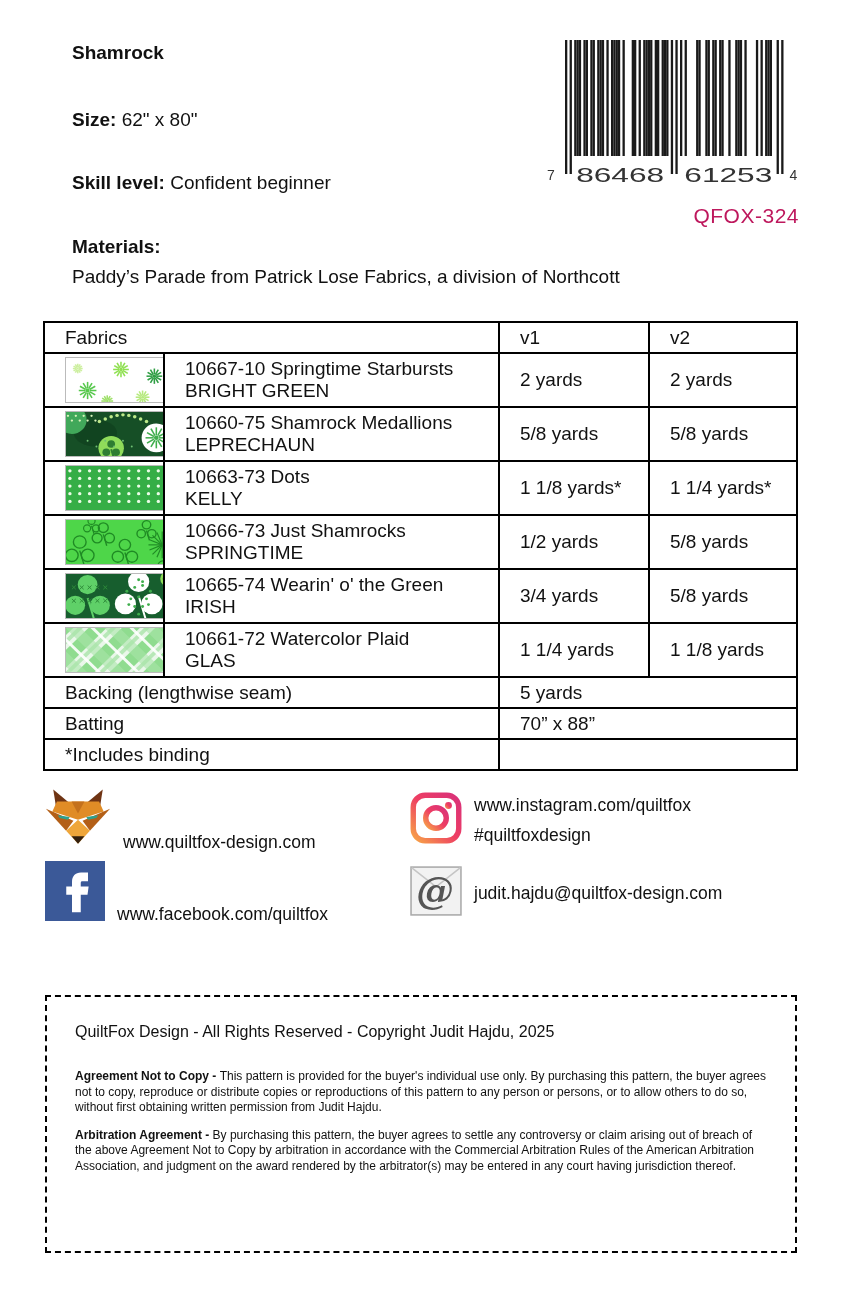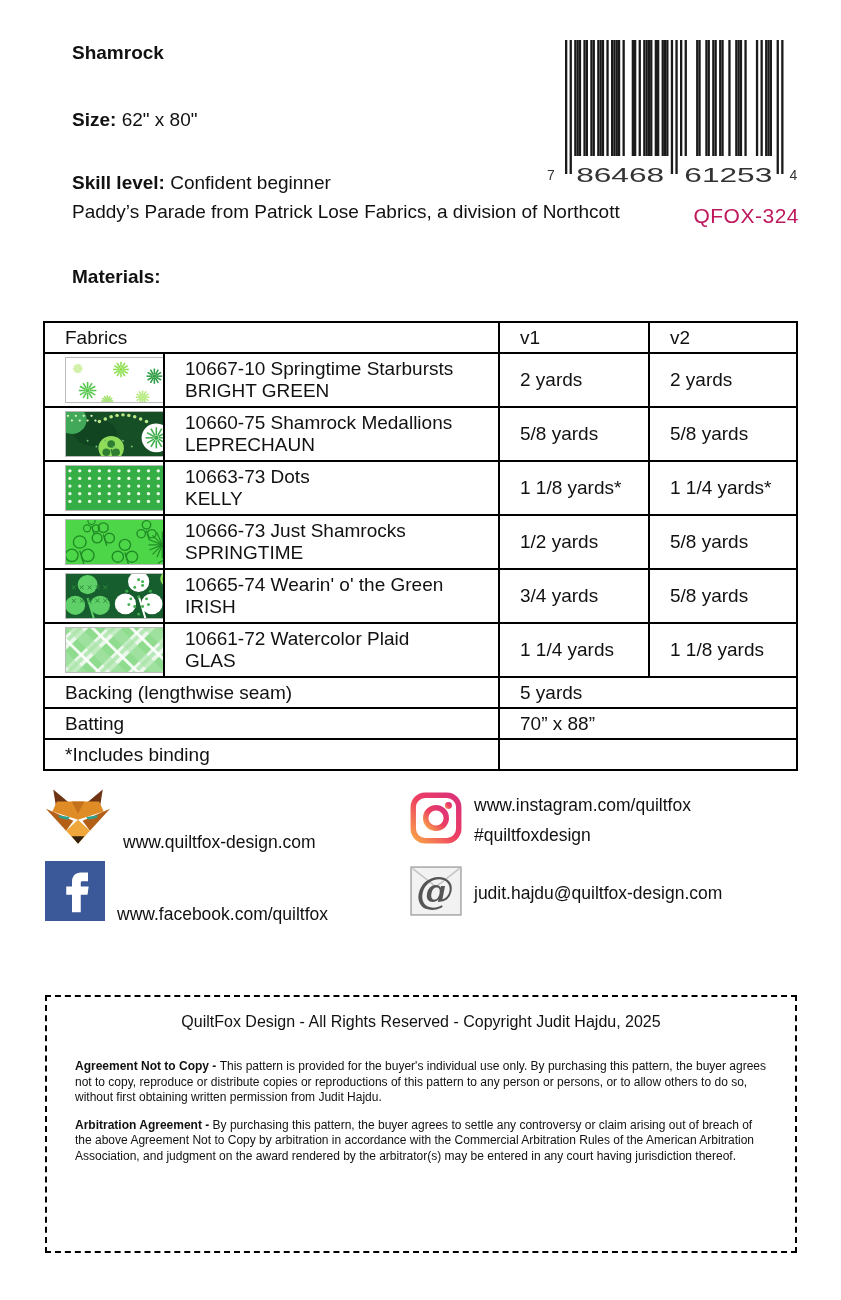--- a/index.html
+++ b/index.html
@@ -58,21 +58,21 @@
   .row1{height:70px;}
   .row2{height:64px;margin-top:6px;}
   .row3{height:62px;margin-top:4px;}
   
   .legal{
     position:absolute;left:45px;top:995px;width:752px;height:258px;
     border:2px dashed #000;
     box-sizing:border-box;
     padding:12px 28px 0 28px;
   }
-  .copyright{text-align:center;font-size:16px;margin-top:4px;}
+  .copyright{text-align:left;font-size:16px;margin-top:14px;}
   .para{font-size:12px;line-height:1.3;margin-top:0;}
   .para.p1{margin-top:28px;}
   .para.p2{margin-top:4px;}
   .para b{font-weight:bold;}
 </style>
 </head>
 <body>
 
 <div class="page">
 
@@ -80,22 +80,22 @@
     <div class="intro">
       <div class="line t-title">Shamrock</div>
       <div class="line t-size">
         <span class="lbl">Size:</span>
         <span>62" x 80"</span>
       </div>
       <div class="line t-skill">
         <span class="lbl">Skill level:</span>
         <span>Confident beginner</span>
       </div>
+      <div class="line t-materials">Materials:</div>
       <div class="line t-paddys">Paddy’s Parade from Patrick Lose Fabrics, a division of Northcott</div>
-      <div class="line t-materials">Materials:</div>
     </div>
     <div class="barcode-block">
       <div id="barcode"><svg width="254.49999999999997" height="152" viewBox="-20 0 254.49999999999997 152">
        <rect x="0.0" y="0" width="2.3" height="134" fill="#1a1a1a"></rect>
             <rect x="4.6" y="0" width="2.3" height="134" fill="#1a1a1a"></rect>
             <rect x="9.2" y="0" width="2.3" height="116" fill="#1a1a1a"></rect>
             <rect x="11.5" y="0" width="2.3" height="116" fill="#1a1a1a"></rect>
             <rect x="13.8" y="0" width="2.3" height="116" fill="#1a1a1a"></rect>
             <rect x="18.4" y="0" width="2.3" height="116" fill="#1a1a1a"></rect>
             <rect x="20.7" y="0" width="2.3" height="116" fill="#1a1a1a"></rect>

